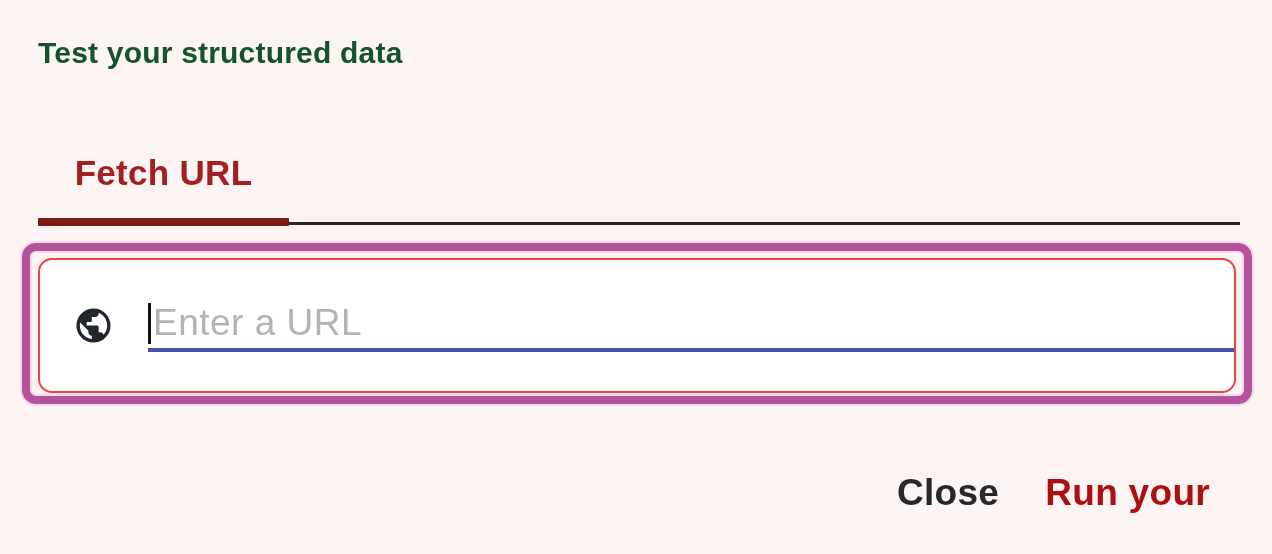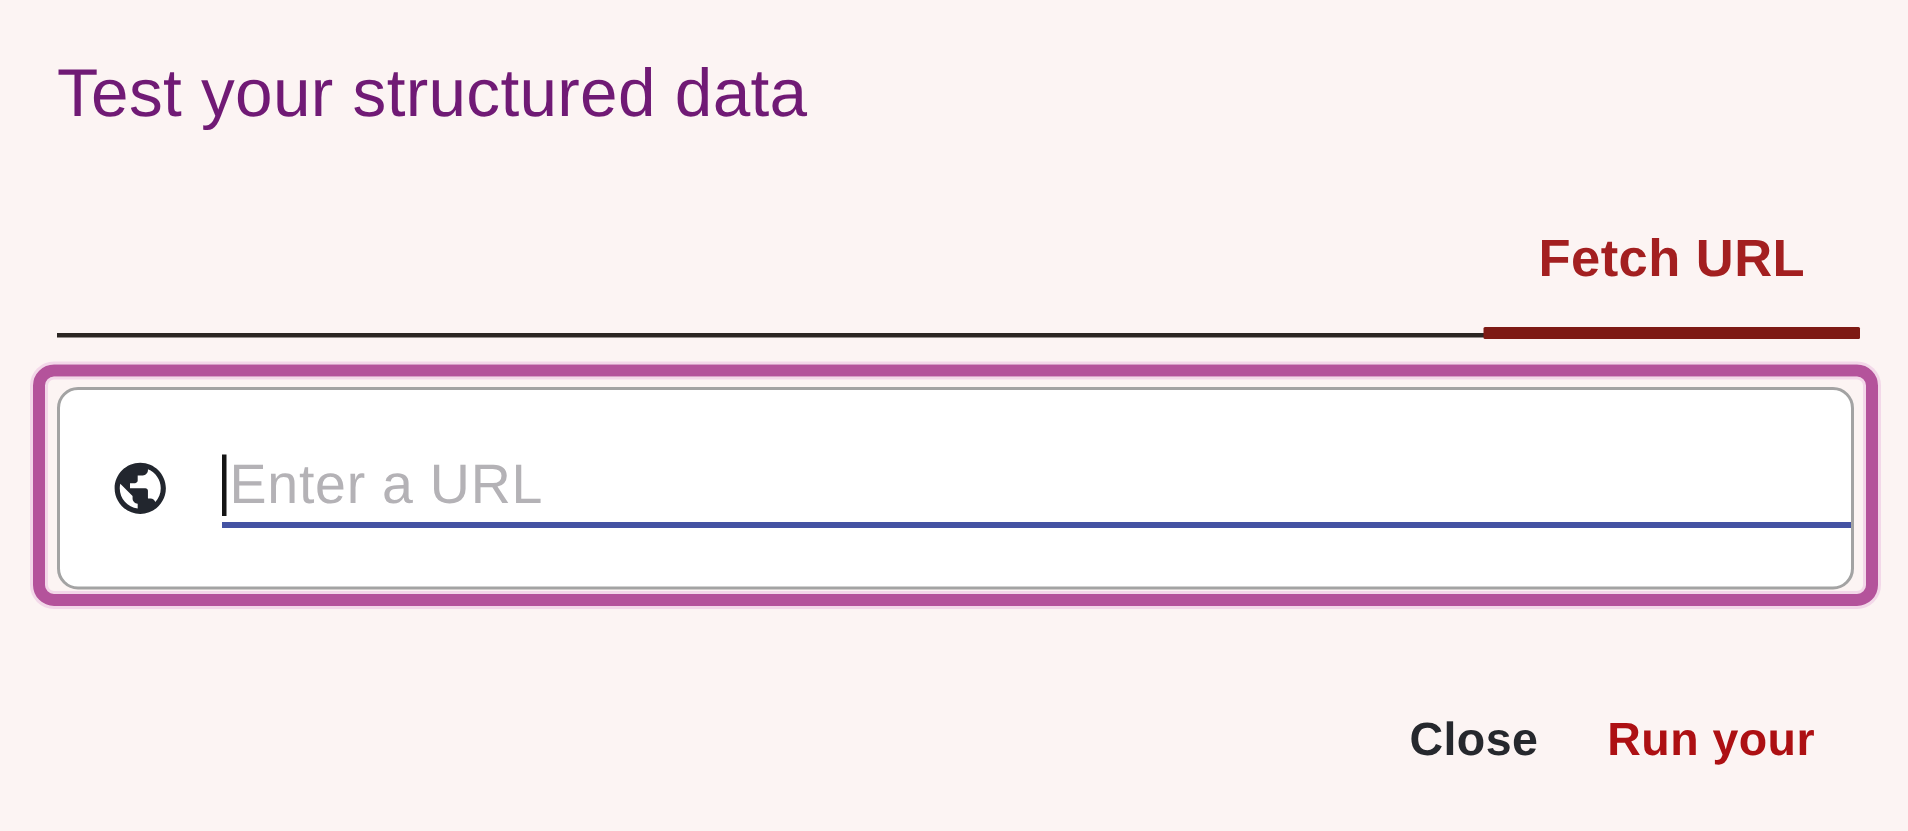--- a/index.html
+++ b/index.html
@@ -9,24 +9,24 @@
     background: #fcf4f3;
     font-family: "Liberation Sans", sans-serif;
     overflow: hidden;
   }
 
   
   .page-title {
     position: absolute;
     left: 38px;
     top: 36px;
-    font-size: 45px;
-    font-weight: 400;
+    font-size: 30px;
+    font-weight: 700;
     letter-spacing: 0.2px;
-    color: #701a75;
+    color: #14532d;
   }
 
   
   .tabbar {
     position: absolute;
     left: 38px;
     top: 150px;
     width: 1202px;
     height: 76px;
   }
@@ -34,21 +34,21 @@
     position: absolute;
     left: 0; right: 0;
     bottom: 1px;
     height: 3px;
     background: #2b2522;
   }
   .tabs {
     position: absolute;
     left: 0; right: 0; top: 0; bottom: 0;
     display: flex;
-    justify-content: flex-end;
+    justify-content: space-between;
   }
   .tab {
     position: relative;
     height: 100%;
     display: flex;
     justify-content: center;
     align-items: flex-start;
     cursor: pointer;
   }
   .tab.fetch { width: 251px; }
@@ -84,21 +84,21 @@
   }
 
   
   .input-card {
     position: absolute;
     left: 38px;
     top: 258px;
     width: 1198px;
     height: 135px;
     background: #ffffff;
-    border: 2px solid #a3a3a3;
+    border: 2px solid #ef4444;
     border-radius: 14px;
   }
   .globe {
     position: absolute;
     left: 33px;
     top: 45px;
     width: 41px;
     height: 41px;
   }
   .url-field-wrap {
@@ -135,21 +135,21 @@
   .footer-actions {
     position: absolute;
     top: 474px;
     right: 62px;
     display: flex;
     align-items: baseline;
     gap: 46px;
   }
   .text-button {
     font-family: "Liberation Sans", sans-serif;
-    font-size: 31px;
+    font-size: 37px;
     font-weight: 700;
     letter-spacing: 0.3px;
     background: none;
     border: none;
     cursor: pointer;
     line-height: 38px;
   }
   .text-button.close { color: #26282d; }
   .text-button.run-test { color: #ad1013; }
 </style>

